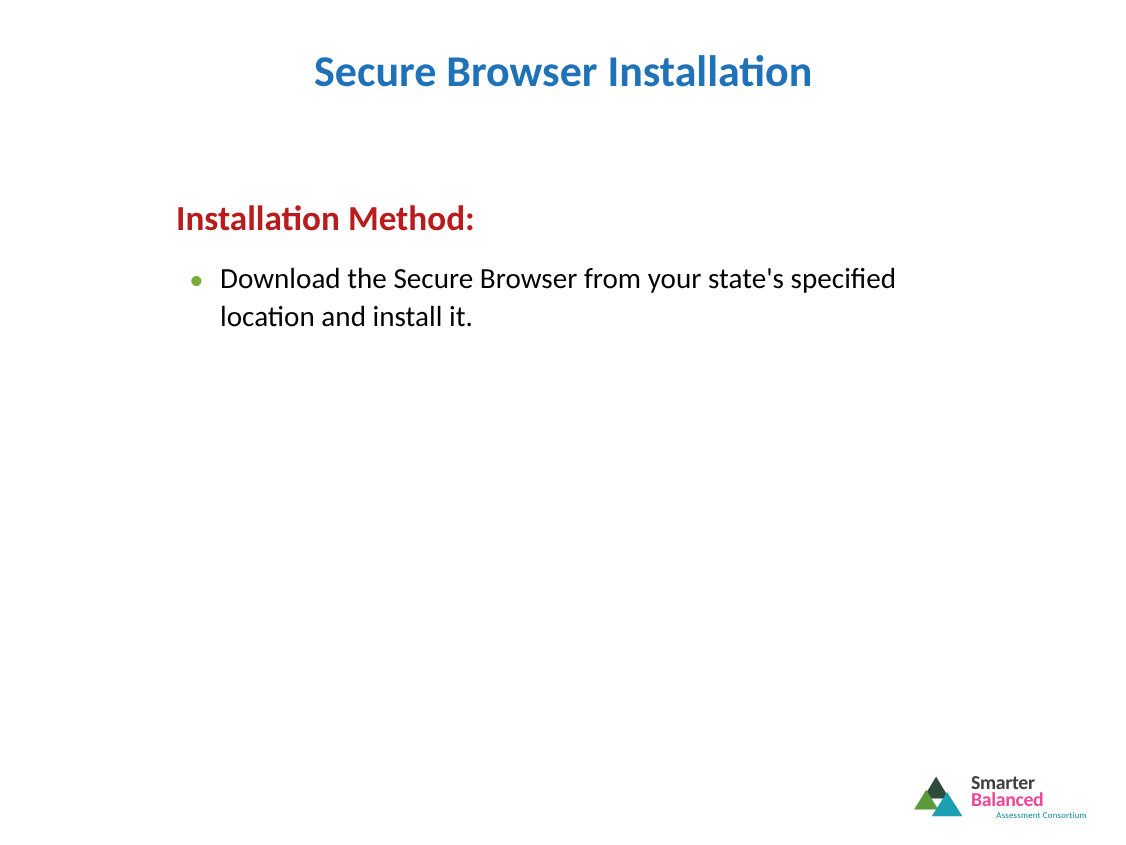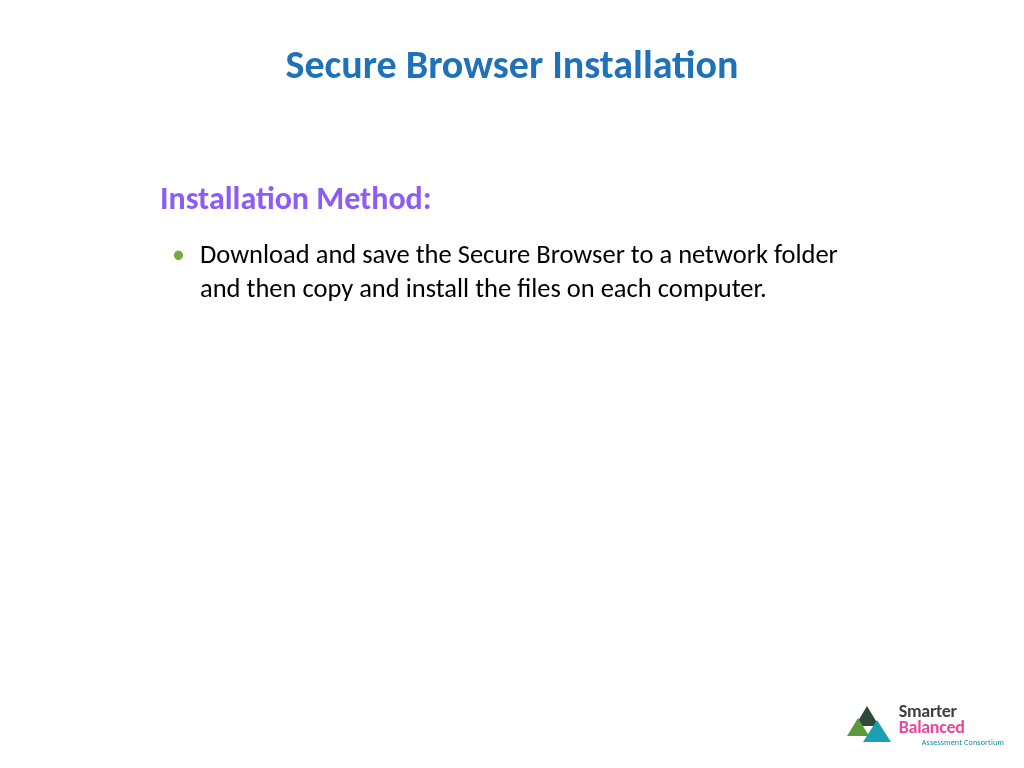--- a/index.html
+++ b/index.html
@@ -17,21 +17,21 @@
       font-weight: 700;
       color: #1f71b8;
       padding-top: 40px;
     }
     .content {
       padding: 90px 150px 0 160px;
     }
     .section-heading {
       font-size: 32px;
       font-weight: 700;
-      color: #8b5cf6;
+      color: #b91c1c;
       margin-bottom: 20px;
     }
     ul.bullets {
       list-style: none;
       padding-left: 34px;
     }
     ul.bullets li {
       position: relative;
       font-size: 26.5px;
       line-height: 1.28;
@@ -43,21 +43,21 @@
       content: "•";
       position: absolute;
       left: -22px;
       top: 0;
       color: #7aa93c;
       font-size: 26px;
       line-height: 1.28;
     }
     .logo {
       position: absolute;
-      right: 20px;
+      right: 36px;
       bottom: 22px;
       display: flex;
       align-items: center;
     }
     .logo-mark {
       width: 46px;
       height: 40px;
       position: relative;
       margin-right: 6px;
     }
@@ -89,21 +89,21 @@
     }
   </style>
 </head>
 <body>
 
 <h1 class="slide-title">Secure Browser Installation</h1>
 
 <div class="content">
   <div class="section-heading">Installation Method:</div>
   <ul class="bullets">
-    <li>Download and save the Secure Browser to a network folder and then copy and install the files on each computer.</li>
+    <li>Download the Secure Browser from your state's specified location and install it.</li>
   </ul>
 </div>
 
 <div class="logo">
   <div class="logo-mark">
     <svg width="46" height="40" viewBox="0 0 46 40">
       <polygon points="20,2 32,22 8,22" fill="#2e4a3a"></polygon>
       <polygon points="11,14 22,32 0,32" fill="#5a9a3a"></polygon>
       <polygon points="30,16 44,38 16,38" fill="#1aa0b0"></polygon>
     </svg>

